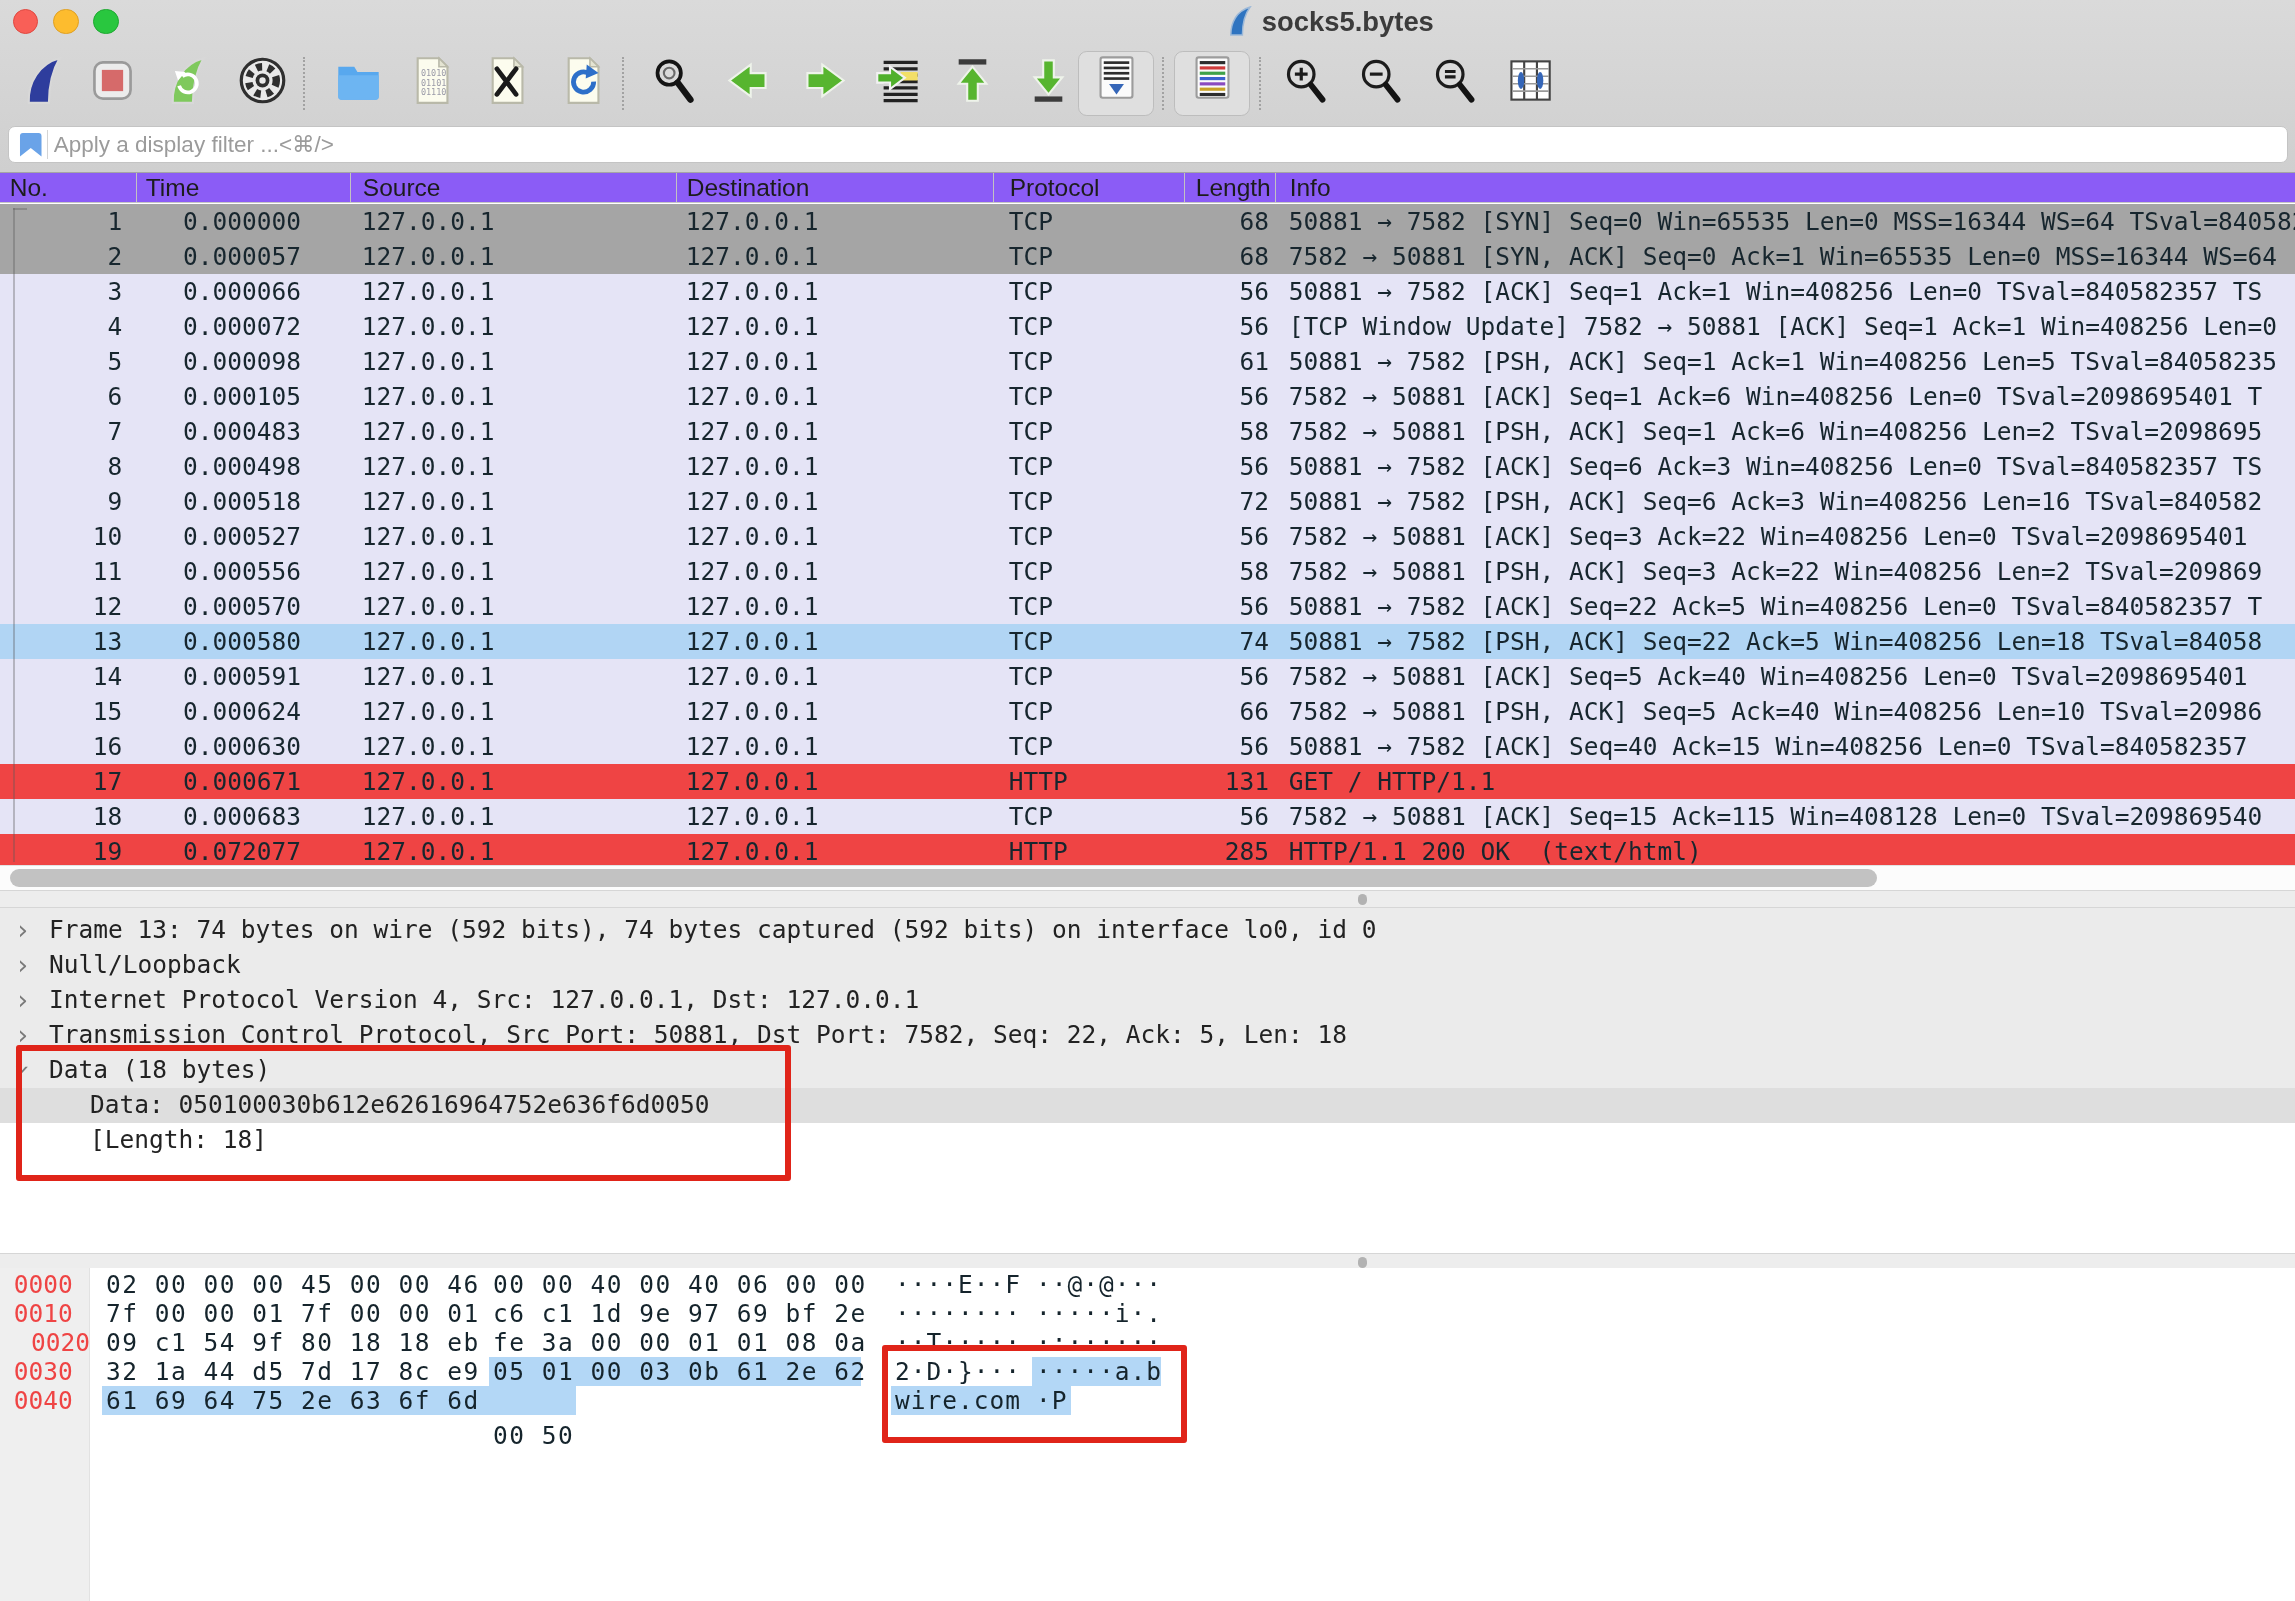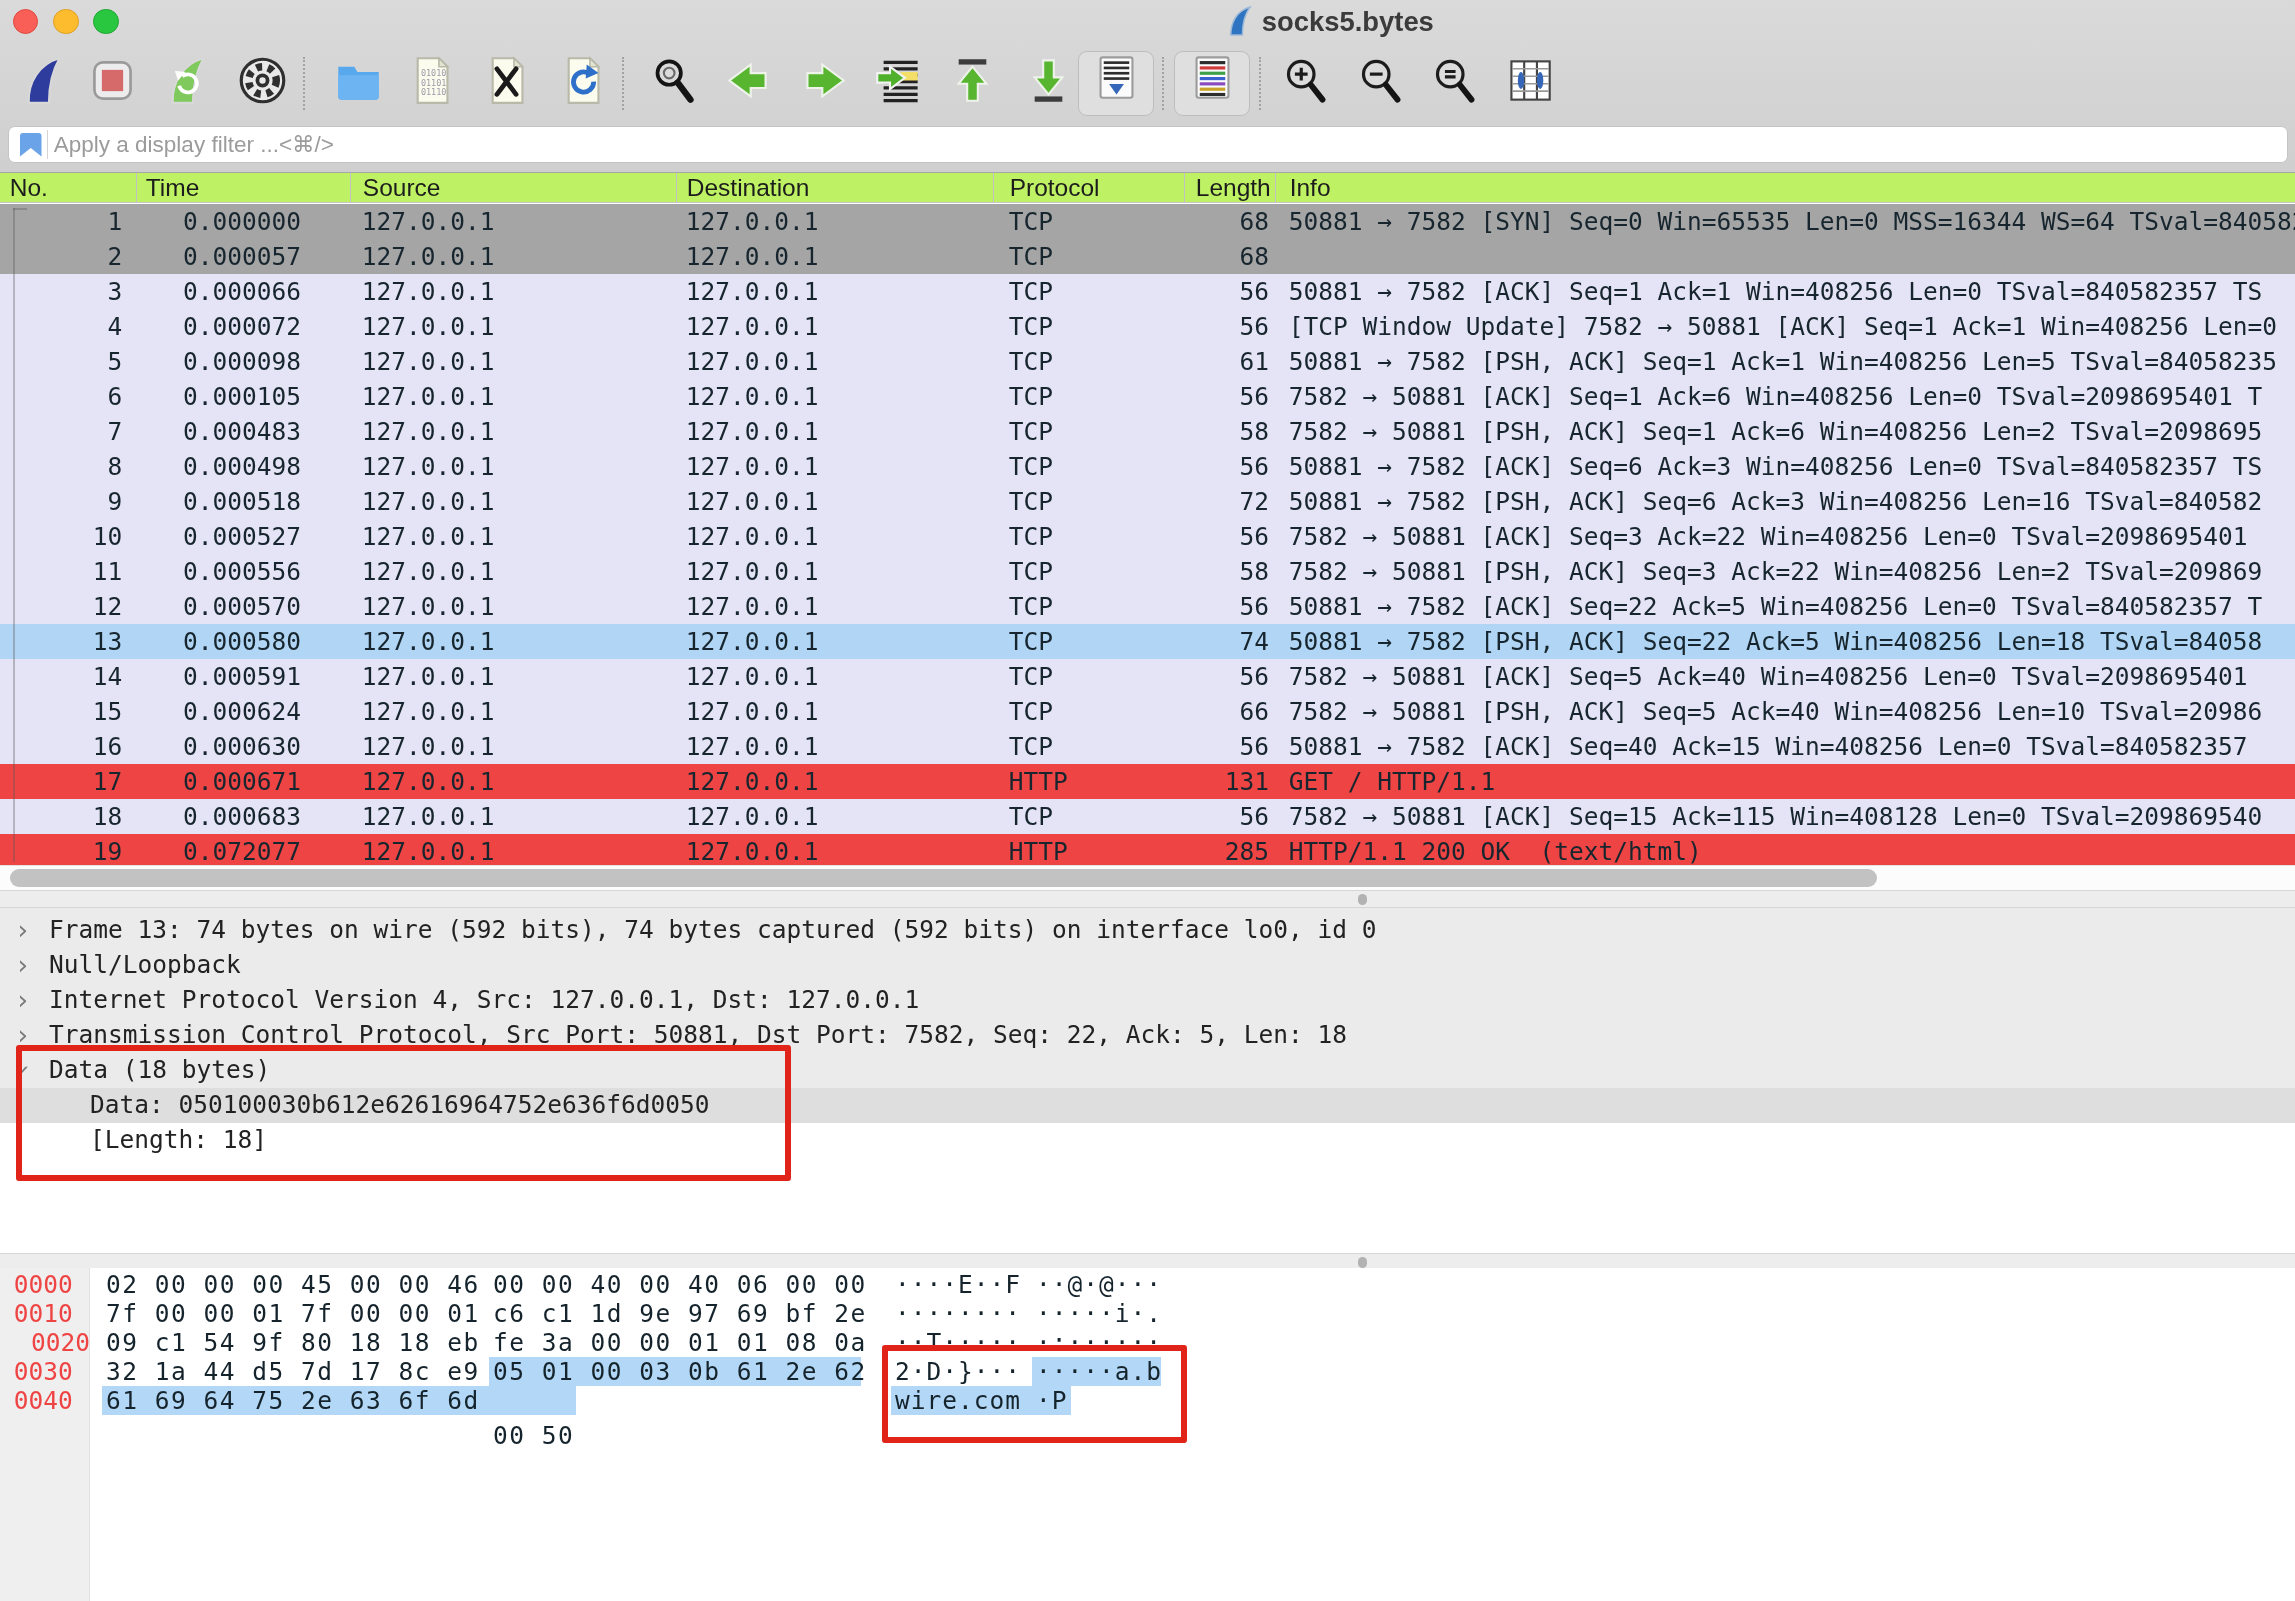--- a/index.html
+++ b/index.html
@@ -24,21 +24,21 @@
   
   .filterwrap{position:absolute;left:7.8px;right:7.8px;top:126px;height:37px}
   .filterinput{width:100%;height:100%;border:1px solid #c4c4c4;border-radius:6.9px;background:#fff;
     padding-left:45px;font-size:22.5px;color:#333;outline:none;
     font-family:"Liberation Sans","DejaVu Sans",sans-serif}
   .filterinput::placeholder{color:#9b9b9b}
   .bookmark{position:absolute;left:9.8px;top:4.9px;width:25.5px;height:27.4px}
   .fdivider{position:absolute;left:39px;top:3.9px;height:29px;border-left:1px solid #d4d4d4}
 
   
-  .phead{position:absolute;left:0;top:173px;width:100%;height:30px;background:#bef264;
+  .phead{position:absolute;left:0;top:173px;width:100%;height:30px;background:#8b5cf6;
     border-bottom:1px solid #c6c6c6;display:grid;
     grid-template-columns:136px 214px 326px 317px 191px 91px auto}
   .hcell{font-size:24.5px;color:#1c1c1c;line-height:29px;white-space:nowrap;overflow:hidden;border-left:1px solid #c2c2c2}
   .hcell.c0{border-left:none;padding-left:9.8px}
   .hcell.c1{padding-left:8.8px}.hcell.c2{padding-left:11.8px}.hcell.c3{padding-left:9.8px}
   .hcell.c4{padding-left:15.7px}.hcell.c5{padding-left:10.8px}.hcell.c6{padding-left:13.7px}
 
   .prows{position:absolute;left:0;top:204px;width:100%;height:662px;overflow:hidden;background:#fff}
   .prow{display:grid;grid-template-columns:136px 214px 326px 317px 191px 91px auto;height:35px;
     font-family:"DejaVu Sans Mono",monospace;font-size:24.5px;line-height:35px;color:#17262e;cursor:default}
@@ -309,20 +309,21 @@
         <div class="pcell c5">68</div>
         <div class="pcell c6">50881 → 7582 [SYN] Seq=0 Win=65535 Len=0 MSS=16344 WS=64 TSval=840582357</div>
       </div>
       <div class="prow gray">
         <div class="pcell c0">2</div>
         <div class="pcell c1">0.000057</div>
         <div class="pcell c2">127.0.0.1</div>
         <div class="pcell c3">127.0.0.1</div>
         <div class="pcell c4">TCP</div>
         <div class="pcell c5">68</div>
+        <div class="pcell c6">7582 → 50881 [SYN, ACK] Seq=0 Ack=1 Win=65535 Len=0 MSS=16344 WS=64</div>
       </div>
       <div class="prow tcp">
         <div class="pcell c0">3</div>
         <div class="pcell c1">0.000066</div>
         <div class="pcell c2">127.0.0.1</div>
         <div class="pcell c3">127.0.0.1</div>
         <div class="pcell c4">TCP</div>
         <div class="pcell c5">56</div>
         <div class="pcell c6">50881 → 7582 [ACK] Seq=1 Ack=1 Win=408256 Len=0 TSval=840582357 TS</div>
       </div>

